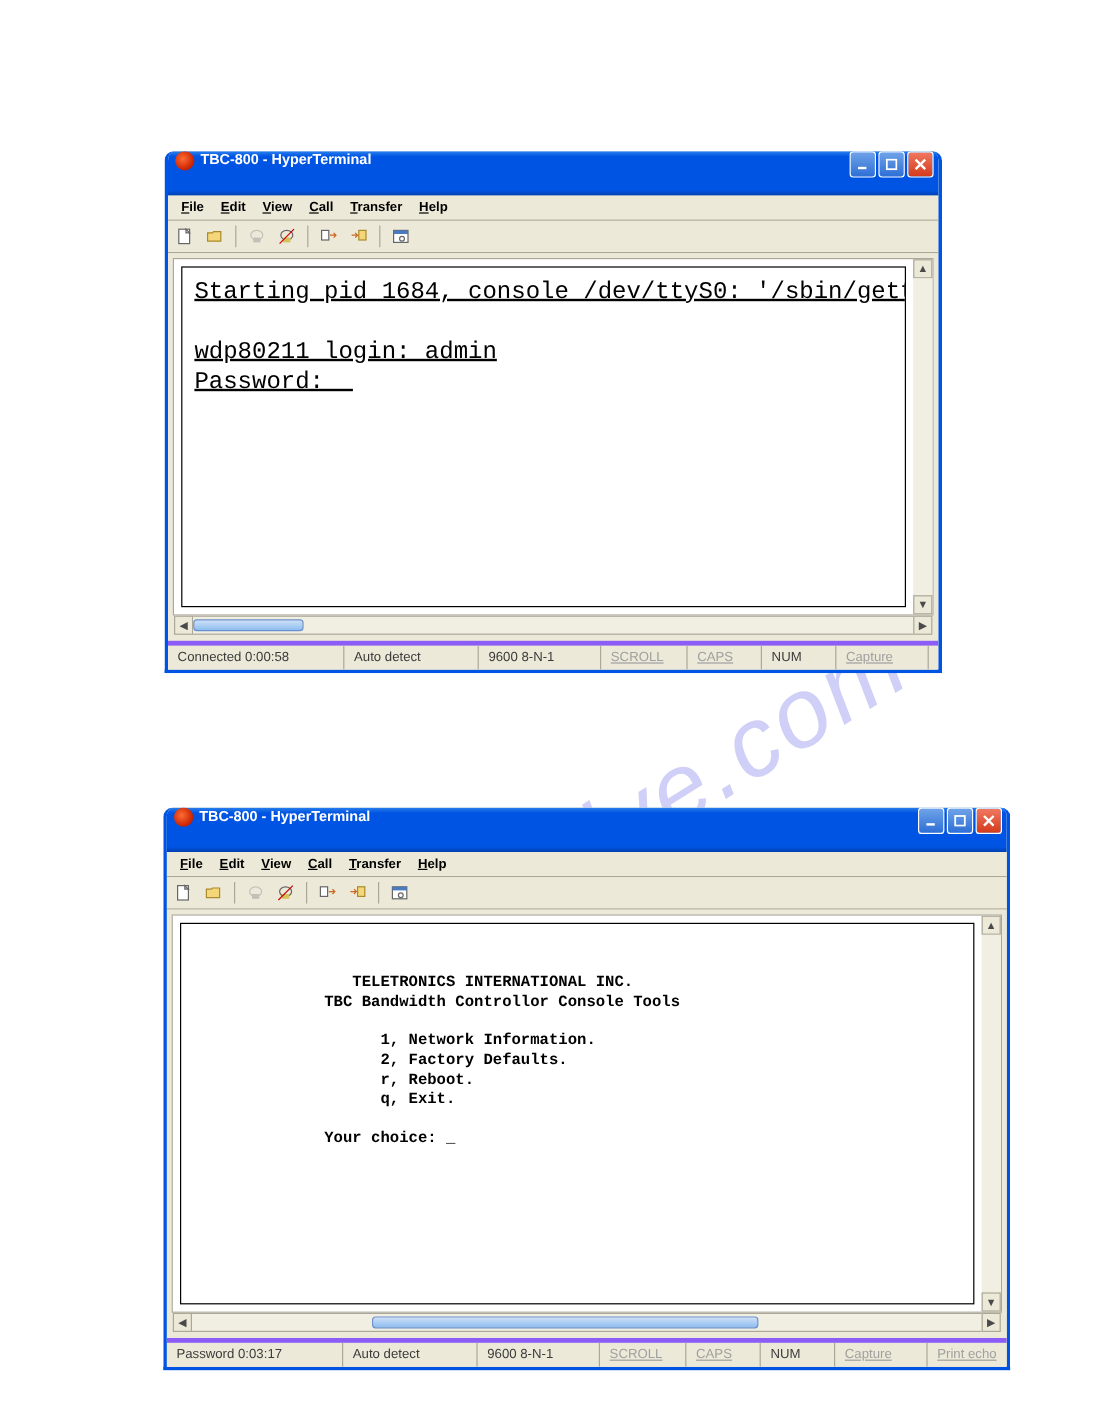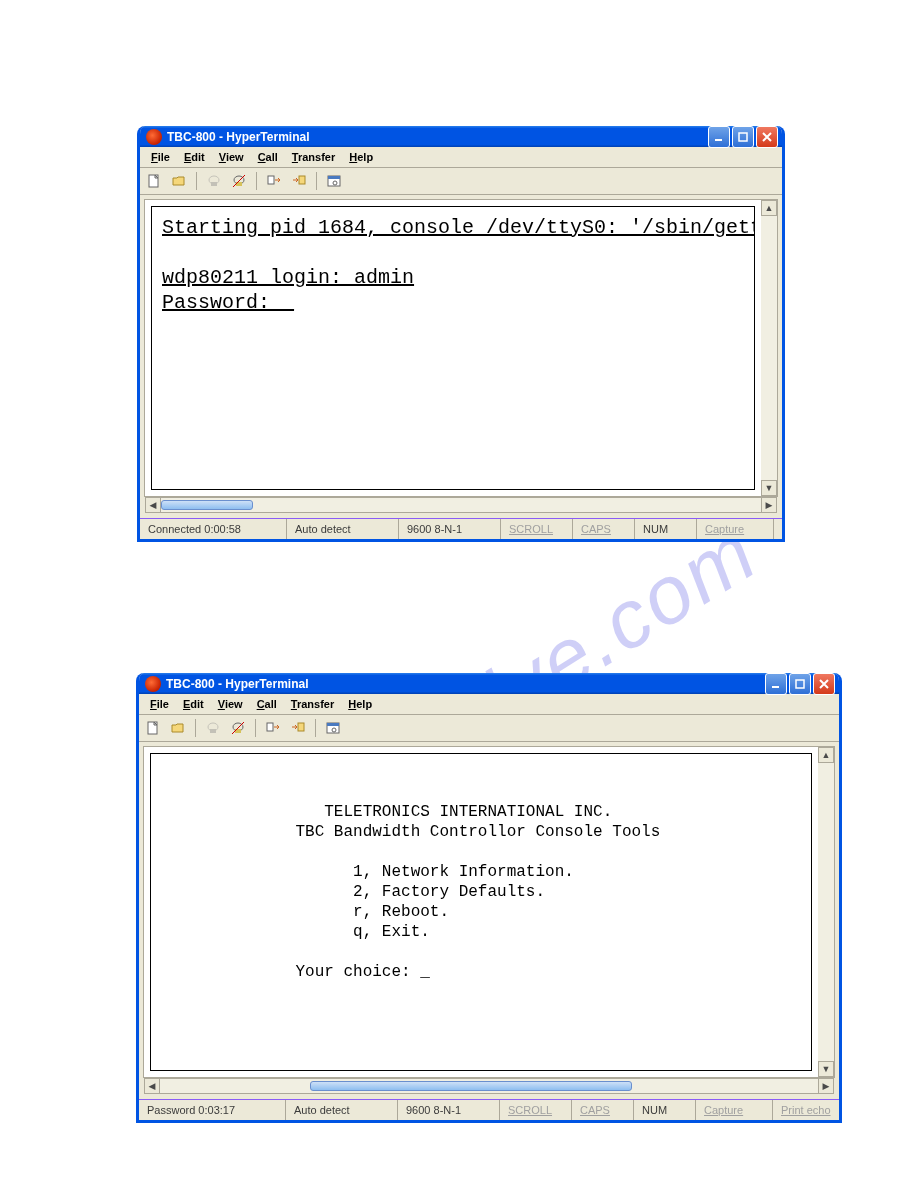--- a/index.html
+++ b/index.html
@@ -17,24 +17,23 @@
     position: absolute;
     border: 3px solid #0054e3;
     border-top: none;
     border-radius: 8px 8px 0 0;
     background: #ece9d8;
     overflow: hidden;
   }
 
   
   .titlebar {
-    height: 21px;
+    height: 37px;
     background: linear-gradient(to bottom, #2a80ec 0%, #0054e3 12%, #0054e3 88%, #0040b0 100%);
     display: flex;
-    align-items: center;
     padding: 0 4px 0 6px;
     color: #fff;
     font-weight: bold;
     font-size: 12px;
   }
   .titlebar .app-icon {
     width: 16px;
     height: 16px;
     margin-right: 5px;
     background: radial-gradient(circle at 40% 40%, #ff6b35 0%, #c62000 70%);
@@ -193,21 +192,21 @@
     font-family: "Courier New", monospace;
     color: #000;
     white-space: pre;
     padding: 8px 4px 0 10px;
     line-height: 1.25;
   }
 
   
   .statusbar {
     height: 20px;
-    border-top: 1px solid #8b5cf6;
+    border-top: 4px solid #8b5cf6;
     background: #ece9d8;
     display: flex;
     align-items: stretch;
     font-size: 11px;
   }
   .status-cell {
     padding: 2px 8px;
     border-right: 1px solid #aca899;
     display: flex;
     align-items: center;
@@ -215,21 +214,21 @@
     white-space: nowrap;
   }
   .status-cell.dim { color: #a0a0a0; text-decoration: underline; }
   .status-cell.last { border-right: none; flex: 0 0 18px; }
 
   
   #win1 { left: 137px; top: 126px; width: 642px; }
   #win2 { left: 136px; top: 673px; width: 700px; }
 
   #win1 .terminal-content { font-size: 20px; text-decoration: underline; }
-  #win2 .terminal-content { font-size: 16px; }
+  #win2 .terminal-content { font-size: 13px; font-weight: bold; }
 
   #win1 .scroll-area { height: 296px; margin-bottom: 17px; }
   #win2 .scroll-area { height: 330px; margin-bottom: 17px; }
 
   #win1 .h-thumb { width: 90px; }
   #win2 .h-thumb { width: 320px; left: 150px; }
 
   
   .watermark {
     position: absolute;

